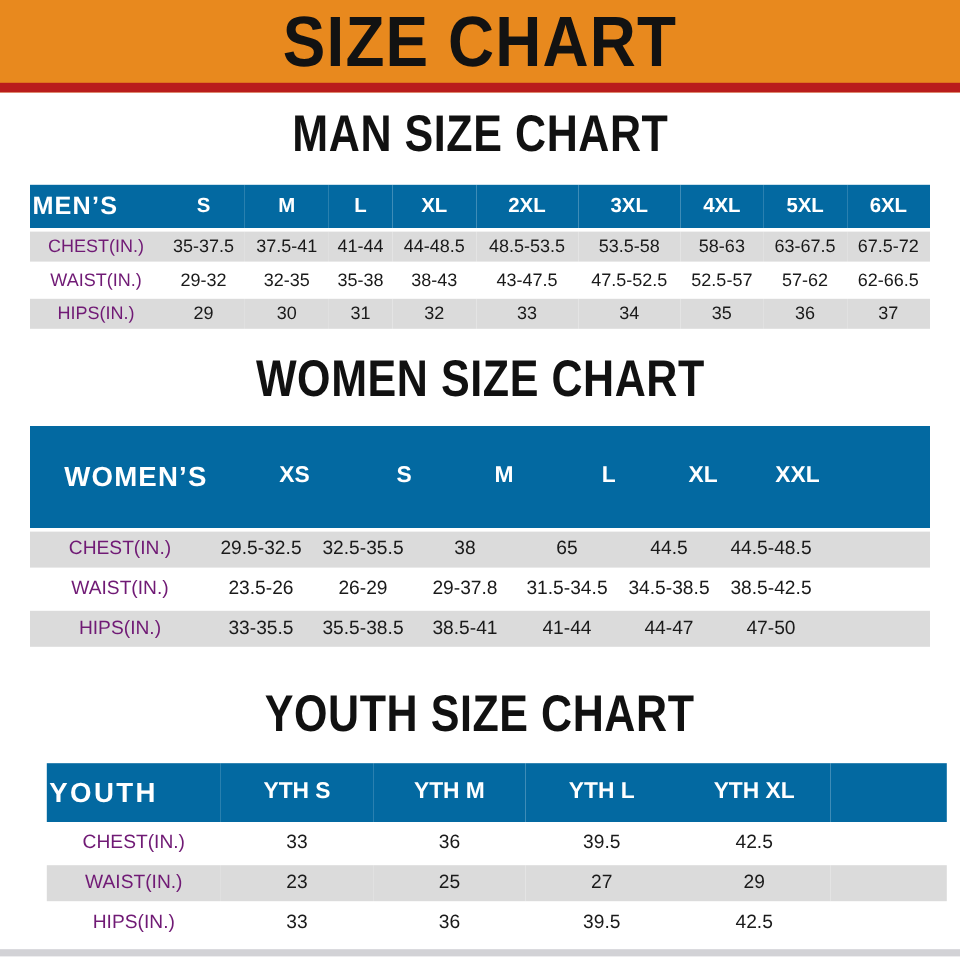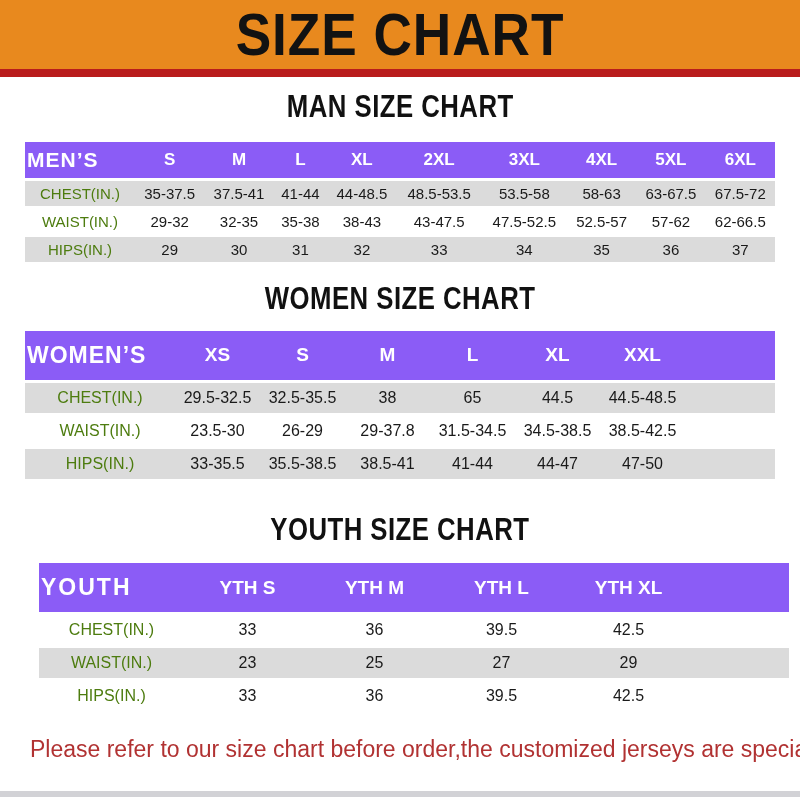--- a/index.html
+++ b/index.html
@@ -6,42 +6,42 @@
   body {
     width:800px; height:800px; background:#ffffff; position:relative; overflow:hidden;
     font-family:"Liberation Sans", sans-serif; color:#1a1a1a;
   }
   
   .banner { height:69px; background:#E8891E; border-bottom:8px solid #b91c1c;
             display:flex; align-items:center; justify-content:center; }
   .banner-title { font-size:56px; font-weight:bold; color:#121212; letter-spacing:1px;
                   transform:scale(0.95,1.06); white-space:nowrap; }
   
-  .section-heading { text-align:center; font-weight:bold; color:#111; font-size:28px; line-height:1.1; }
+  .section-heading { text-align:center; font-weight:bold; color:#111; font-size:39px; line-height:1.1; }
   .section-heading .txt { display:inline-block; transform:scale(0.92,1.1); white-space:nowrap; letter-spacing:0.5px; }
   .h-man   { margin-top:15px; }
   .h-women { margin-top:19px; }
   .h-youth { margin-top:33px; }
   
   .size-table { border-collapse:separate; border-spacing:0 3px; margin:0 auto; width:750px; }
   .size-table th, .size-table td { text-align:center; vertical-align:middle; }
-  .bar th { background:#8b5cf6; color:#ffffff; font-weight:bold; }
+  .bar th { background:#0369a1; color:#ffffff; font-weight:bold; }
   .bar .bar-title { text-align:left; padding-left:12px; letter-spacing:1px; white-space:nowrap; }
   .r-gray td  { background:#DBDBDB; }
   .r-white td { background:#ffffff; }
-  td.lbl { color:#4d7c0f; }
+  td.lbl { color:#701a75; }
   
   .mens { margin-top:16px; }
   .mens .bar th { font-size:17px; padding:6px 2px; }
   .mens .bar .bar-title { font-size:21px; }
   .mens td { font-size:15px; padding:4px 2px; }
   .mens col.c-lbl { width:110px; }
   
   .womens { margin-top:13px; table-layout:fixed; }
-  .womens .bar th { font-size:19px; padding:11px 2px; }
+  .womens .bar th { font-size:19px; padding:29px 2px;text-align:right; }
   .womens .bar .bar-title { font-size:23px; }
   .womens td { font-size:16px; padding:6px 2px; }
   .womens col.c-lbl { width:150px; }
   .womens col.c-size { width:85px; }
   .womens col.c-fill { width:90px; }
   
   .youth { margin-top:15px; table-layout:fixed;margin-left:39px; }
   .youth .bar th { font-size:19px; padding:11px 2px; }
   .youth .bar .bar-title { font-size:23px; letter-spacing:2px; }
   .youth td { font-size:16px; padding:6px 2px; }
@@ -160,21 +160,21 @@
     <td>29.5-32.5</td>
     <td>32.5-35.5</td>
     <td>38</td>
     <td>65</td>
     <td>44.5</td>
     <td>44.5-48.5</td>
     <td></td>
   </tr>
   <tr class="r-white">
     <td class="lbl">WAIST(IN.)</td>
-    <td>23.5-30</td>
+    <td>23.5-26</td>
     <td>26-29</td>
     <td>29-37.8</td>
     <td>31.5-34.5</td>
     <td>34.5-38.5</td>
     <td>38.5-42.5</td>
     <td></td>
   </tr>
   <tr class="r-gray">
     <td class="lbl">HIPS(IN.)</td>
     <td>33-35.5</td>

